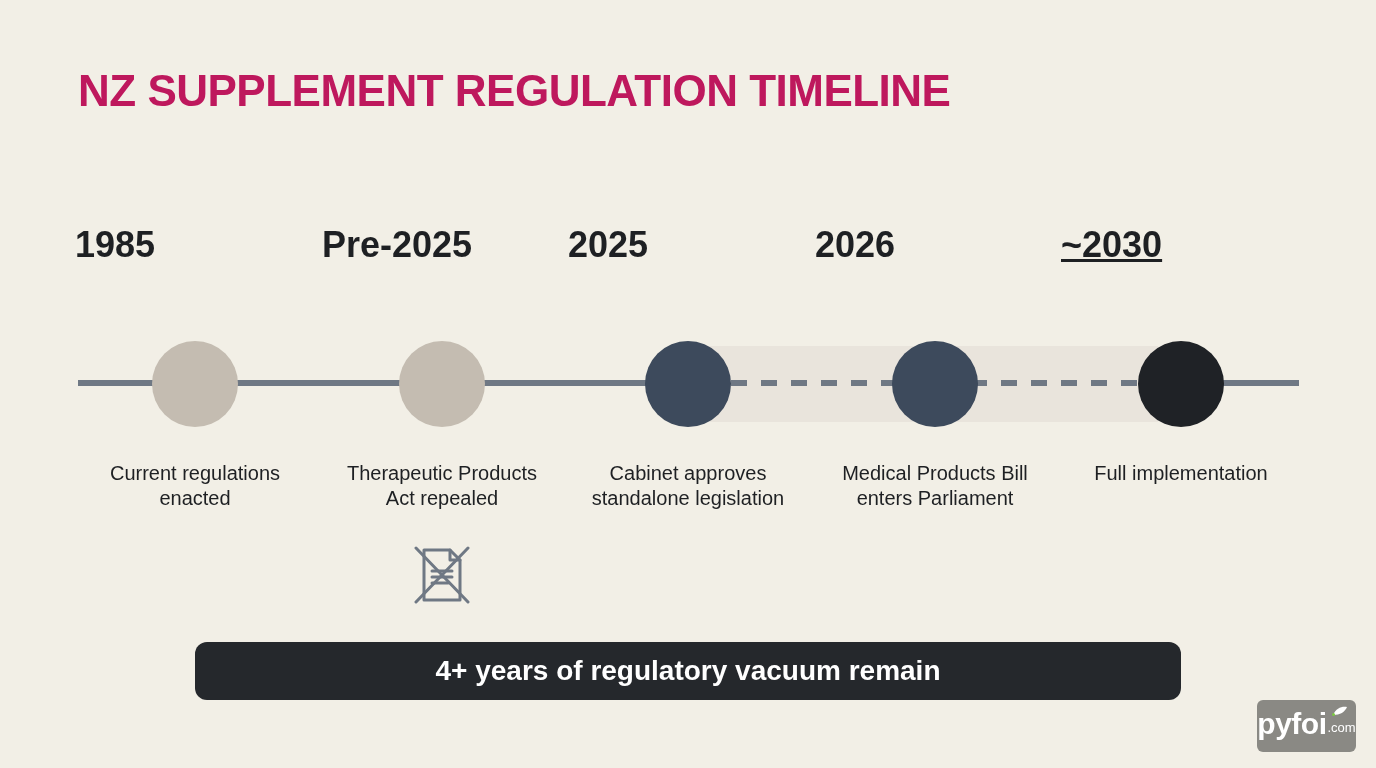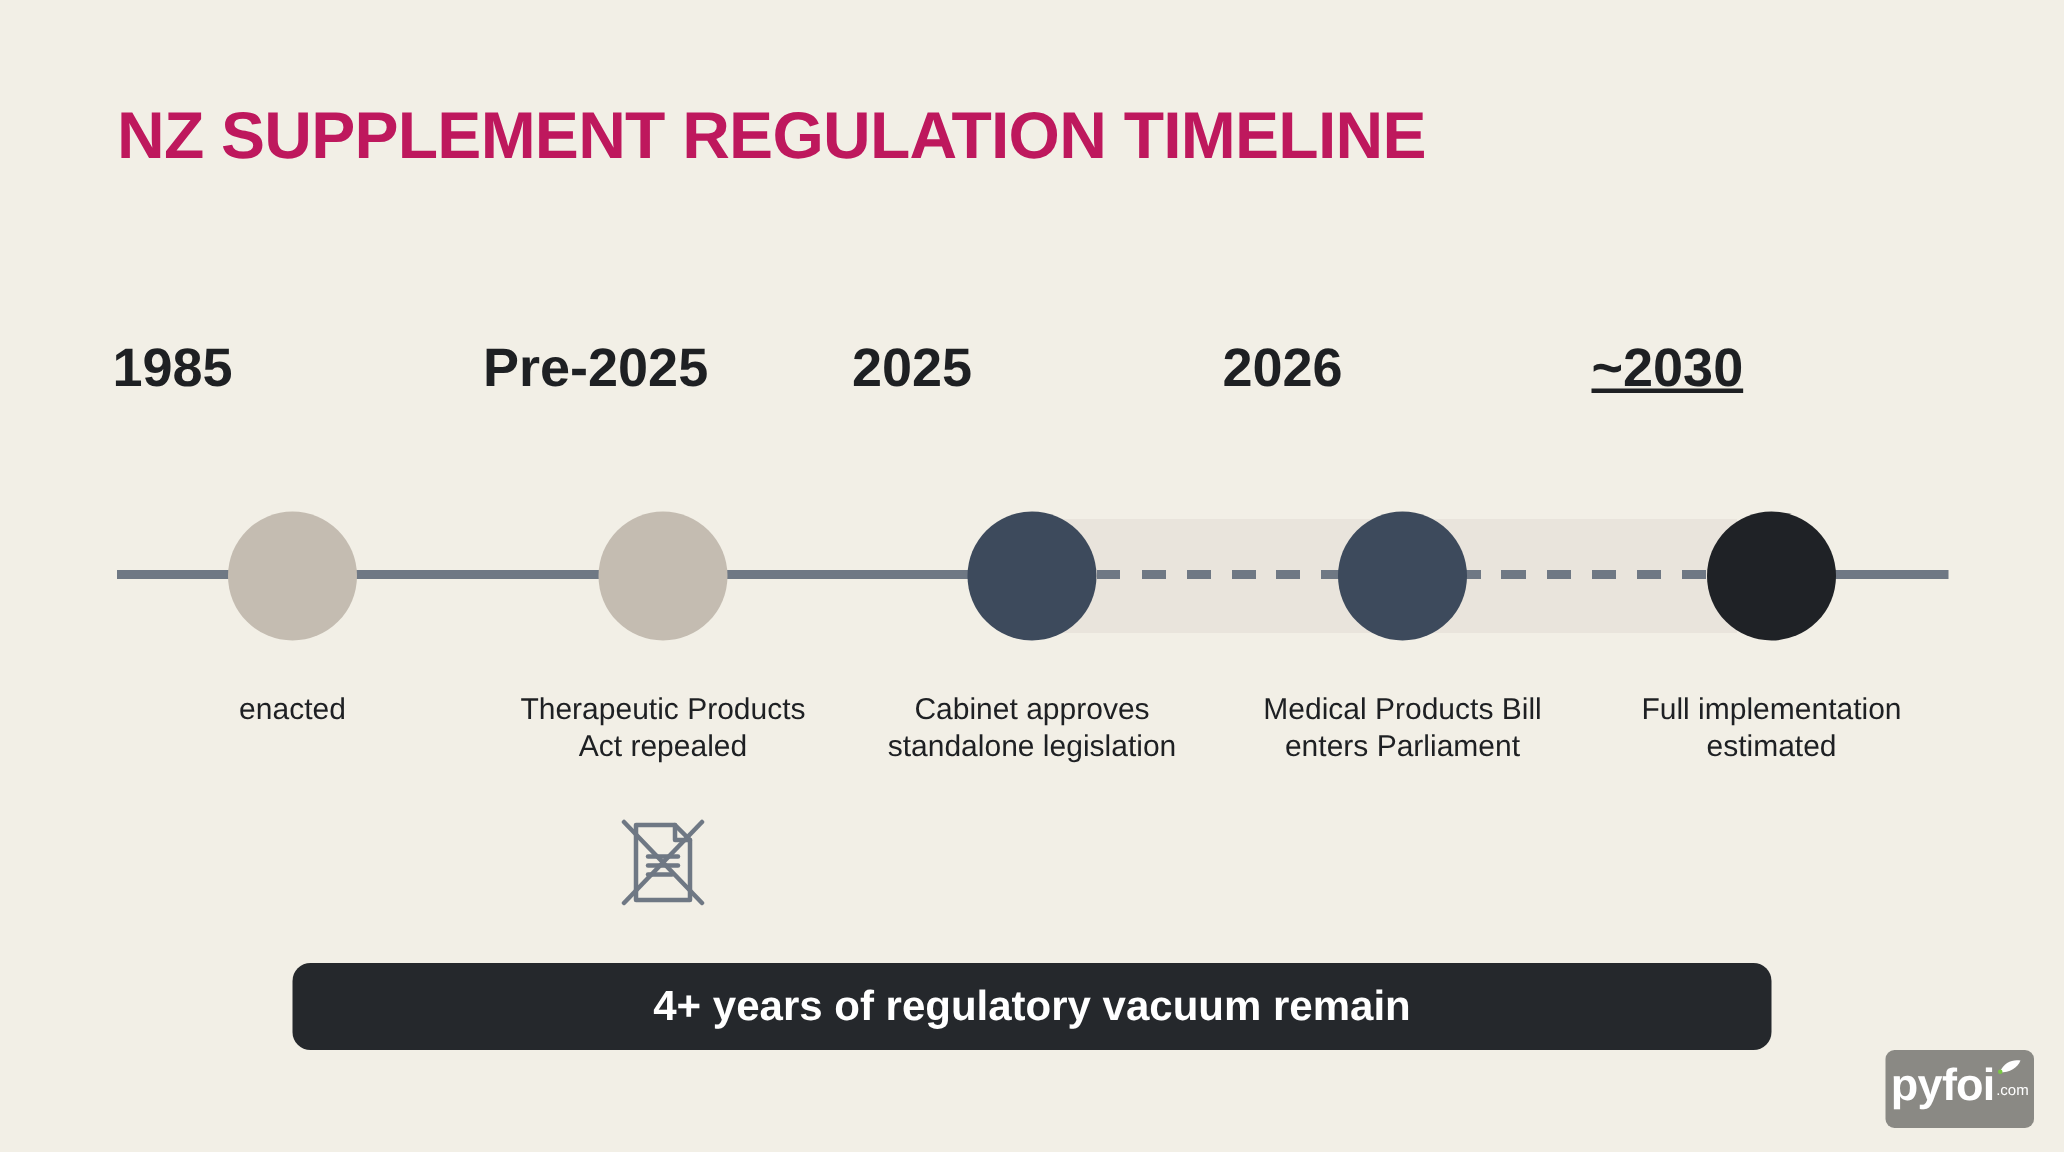--- a/index.html
+++ b/index.html
@@ -43,21 +43,21 @@
     display:flex; align-items:center; justify-content:center;
     color:#ffffff; font-size:28px; font-weight:700;
   }
   .logo {
     position:absolute; left:1257px; top:700px; width:99px; height:52px;
     background:#8a8984; border-radius:6px;
     display:flex; align-items:center; justify-content:center;
     color:#ffffff;
   }
   .logo-text { font-size:30px; font-weight:700; letter-spacing:-0.5px; margin-top:-4px; }
-  .logo-com { font-size:10px; margin-top:2px; margin-left:1px; }
+  .logo-com { font-size:13px; margin-top:2px; margin-left:1px; }
   .logo-leaf { position:absolute; right:8px; top:6px; }
 </style>
 </head>
 <body>
 
 <h1 class="title">NZ SUPPLEMENT REGULATION TIMELINE</h1>
 
 <div class="year" style="left:195px;">1985</div>
 <div class="year" style="left:442px;">Pre-2025</div>
 <div class="year" style="left:688px;">2025</div>
@@ -69,37 +69,37 @@
 <div class="dash" style="left:731px; width:408px;"></div>
 <div class="line-solid" style="left:1181px; width:118px;"></div>
 
 <div class="node" style="left:195px; background:#c4bcb1;"></div>
 <div class="node" style="left:442px; background:#c4bcb1;"></div>
 <div class="node" style="left:688px; background:#3d4a5c;"></div>
 <div class="node" style="left:935px; background:#3d4a5c;"></div>
 <div class="node" style="left:1181px; background:#1f2226;"></div>
 
 <div class="desc" style="left:195px;">
+  <div>Current regulations</div>
   <div>enacted</div>
 </div>
 <div class="desc" style="left:442px;">
   <div>Therapeutic Products</div>
   <div>Act repealed</div>
 </div>
 <div class="desc" style="left:688px;">
   <div>Cabinet approves</div>
   <div>standalone legislation</div>
 </div>
 <div class="desc" style="left:935px;">
   <div>Medical Products Bill</div>
   <div>enters Parliament</div>
 </div>
 <div class="desc" style="left:1181px;">
   <div>Full implementation</div>
-  <div>estimated</div>
 </div>
 
 <div class="icon-repealed">
   <svg width="56" height="58" viewBox="0 0 56 58" fill="none" stroke="#6f7884" stroke-width="3" stroke-linecap="round" stroke-linejoin="round">
     <path d="M10 4 H36 L46 14 V54 H10 Z"></path>
     <path d="M36 4 V14 H46"></path>
     <line x1="18" y1="25" x2="38" y2="25"></line>
     <line x1="18" y1="31" x2="38" y2="31"></line>
     <line x1="18" y1="37" x2="34" y2="37"></line>
     <line x1="2" y1="2" x2="54" y2="56"></line>

